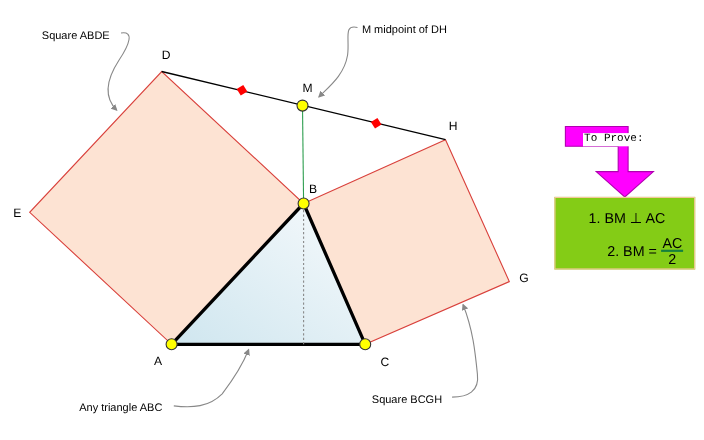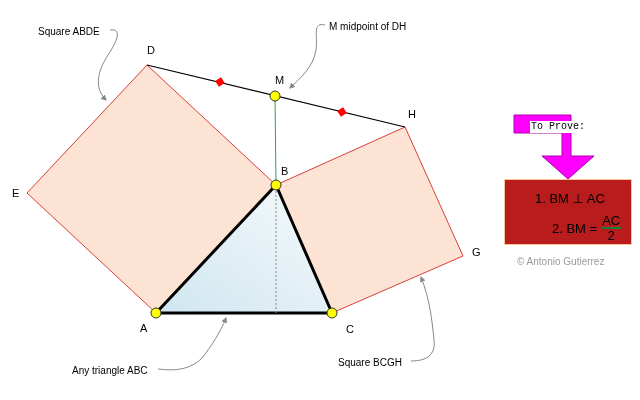--- a/index.html
+++ b/index.html
@@ -2,21 +2,21 @@
 <html><head>
 <meta charset="utf-8">
 <style>
   html, body { margin: 0; padding: 0; background: #ffffff; }
   body { width: 640px; height: 400px; position: relative; overflow: hidden;
          font-family: "Liberation Sans", sans-serif; }
   svg { position: absolute; left: 0; top: 0; }
   .lbl { font-family: "Liberation Sans", sans-serif; font-size: 11px; fill: #000; }
   .note { font-family: "Liberation Sans", sans-serif; font-size: 10px; fill: #000; }
   .prove-box { position: absolute; left: 504px; top: 179px; width: 128px; height: 66px;
-               background: #b91c1c; border: 1px solid #f6c79a; box-sizing: border-box;
+               background: #84cc16; border: 1px solid #f6c79a; box-sizing: border-box;
                font-family: "Liberation Sans", sans-serif; font-size: 13px; color: #000; }
   .prove-line1 { position: absolute; left: 30px; top: 11px; white-space: nowrap; }
   .prove-line2 { position: absolute; left: 30px; top: 34px; white-space: nowrap; display: flex; align-items: center; margin-left: 17px; }
   .frac { display: inline-flex; flex-direction: column; align-items: center; margin-left: 4px; line-height: 13px; }
   .frac .num { border-bottom: 2px solid #15803d; padding: 0 1px; }
   .credit { position: absolute; left: 517px; top: 255px; font-family: "Liberation Sans", sans-serif;
             font-size: 10px; color: #9a9a9a; line-height: 13px; }
   .to-prove-label { position: absolute; left: 530px; top: 121px; background: #fff;
                     font-family: Liberation Mono, monospace; font-size: 10px; color: #000;
                     padding: 0 1px; line-height: 12px; }
@@ -86,14 +86,13 @@
   <div class="prove-line2">
     <span>2. BM = </span>
     <span class="frac">
       <span class="num">AC</span>
       <span class="den">2</span>
     </span>
   </div>
 </div>
 
 <div class="credit">
-  <div>© Antonio Gutierrez</div>
 </div>
 
 </body></html>

